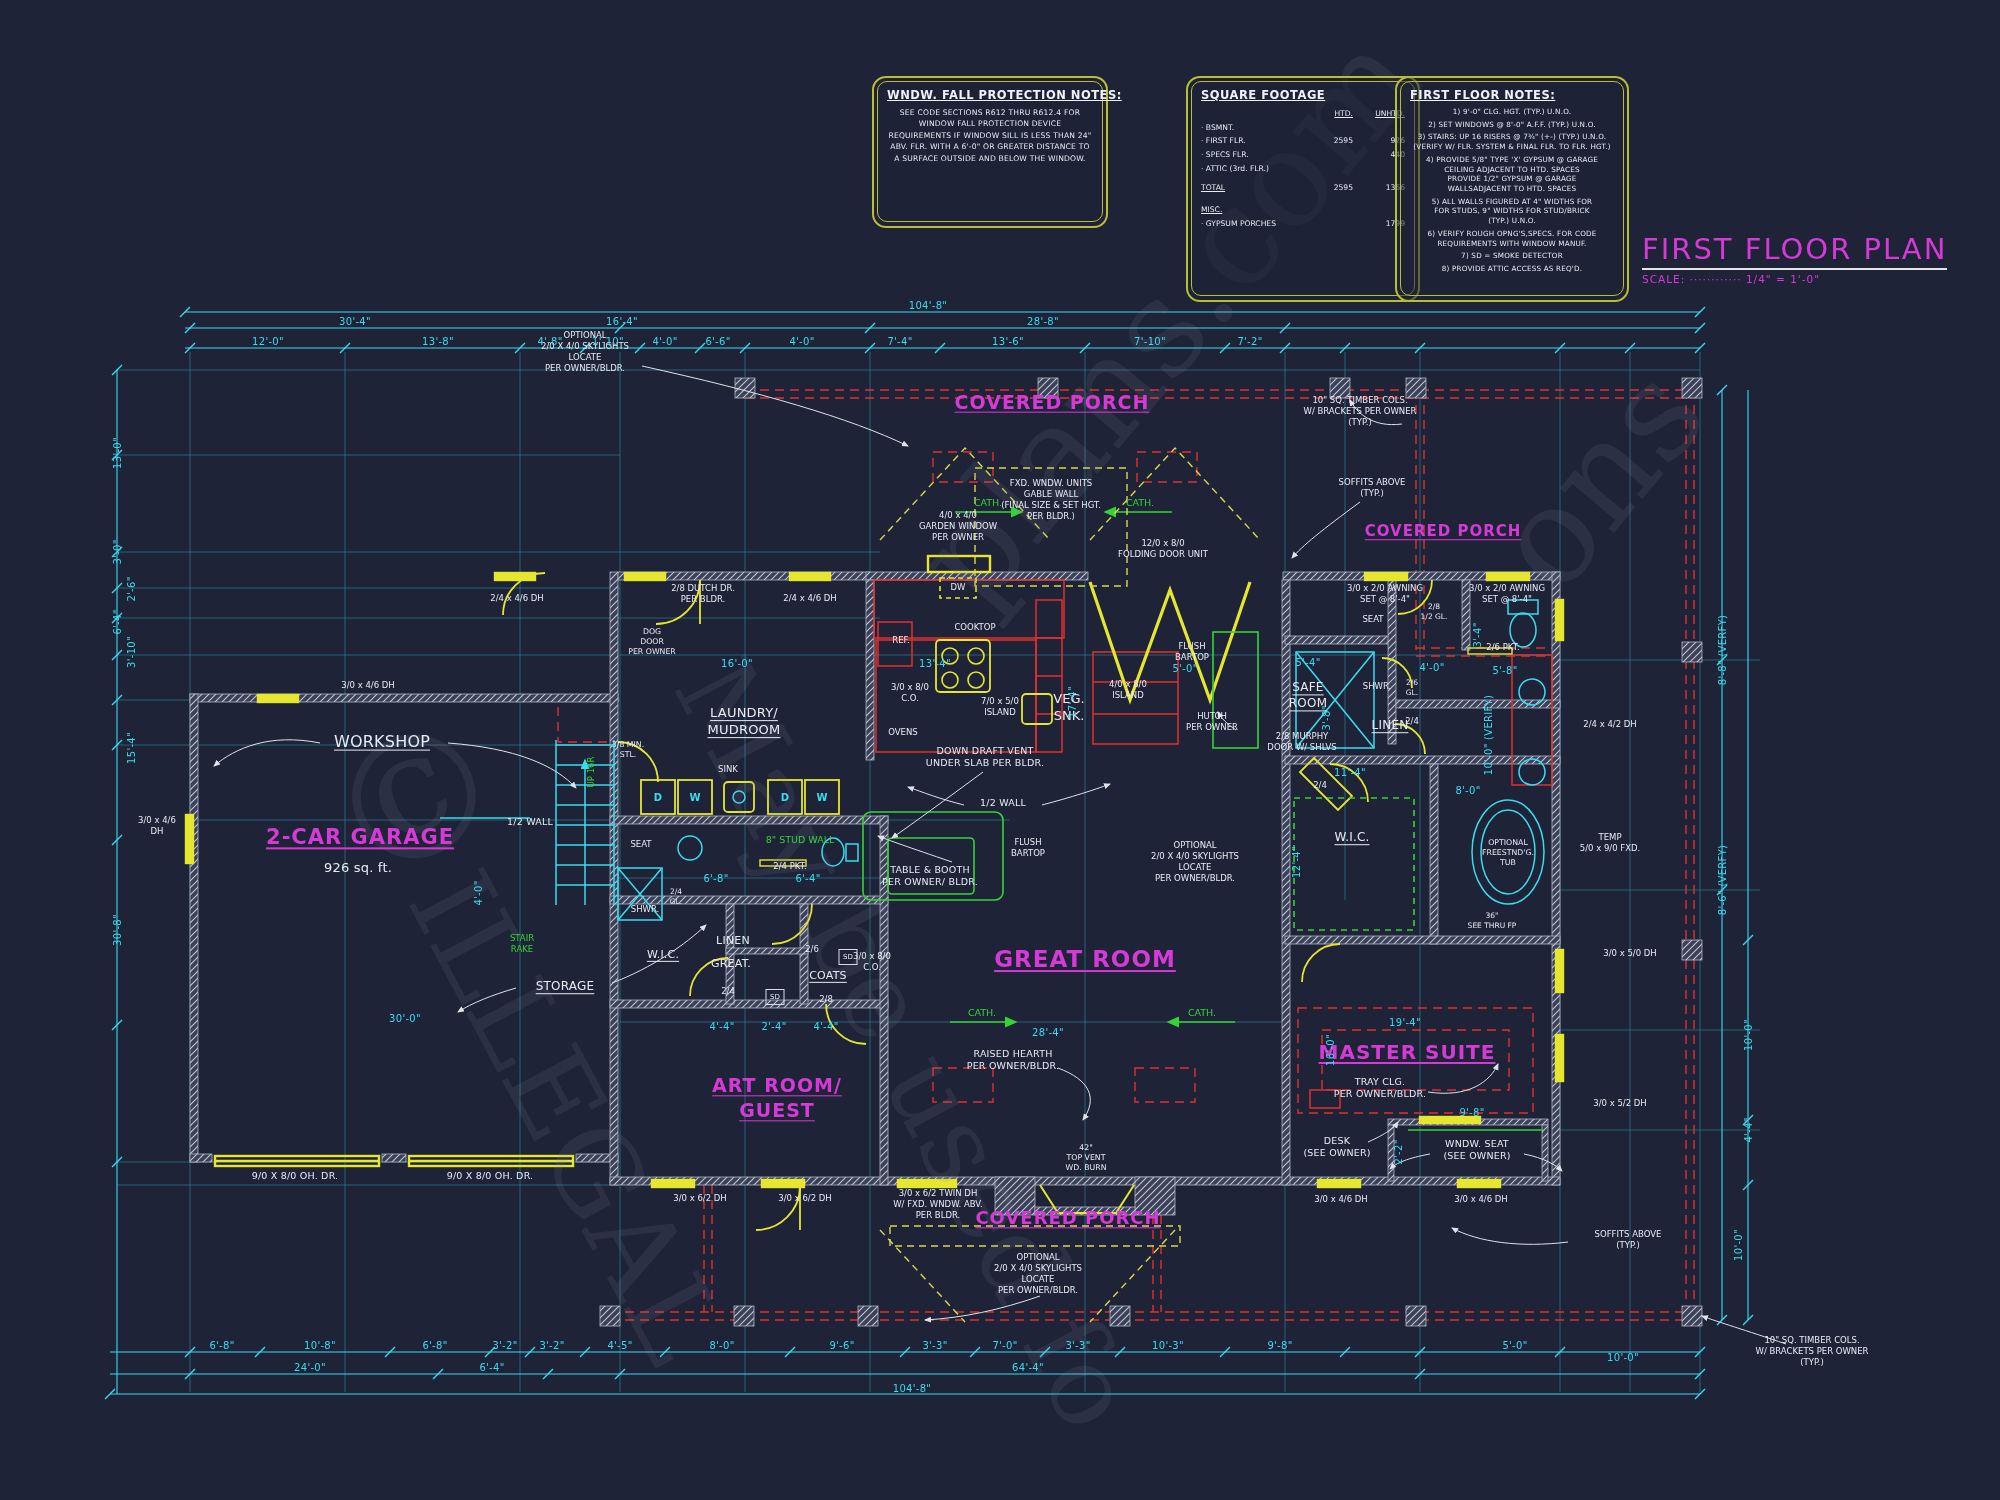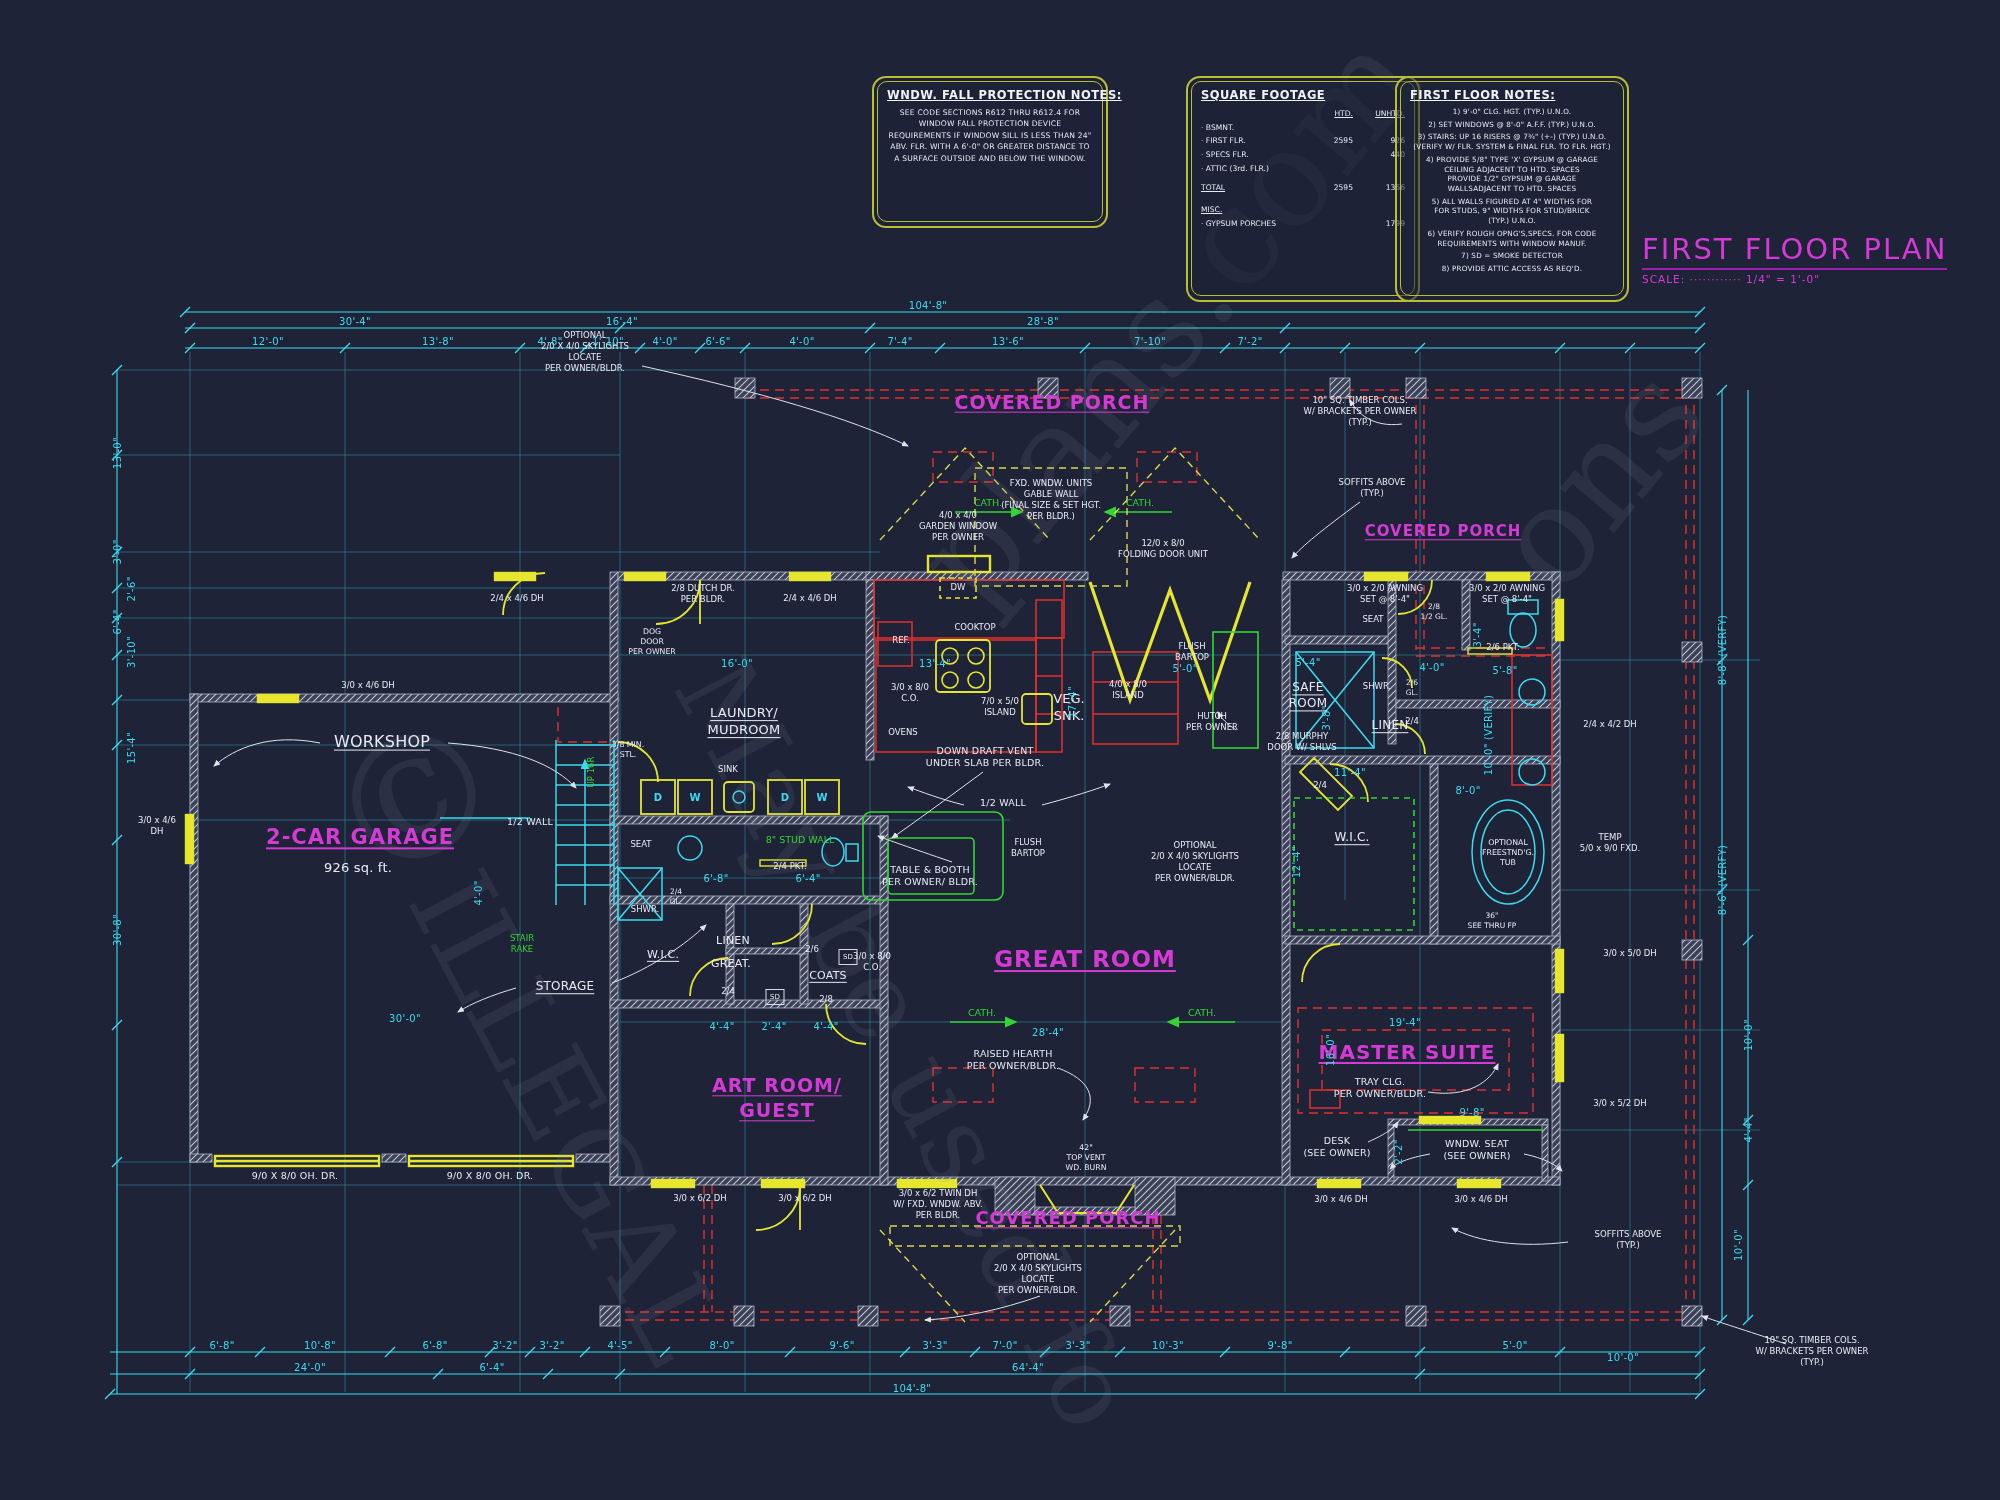--- a/index.html
+++ b/index.html
@@ -17,21 +17,21 @@
   .m{color:#d63ad6;font-weight:bold;letter-spacing:1px;}
   .ul{text-decoration:underline;text-underline-offset:3px;}
   .box{position:absolute;z-index:4;border:2px solid #b9be35;border-radius:14px;padding:3px;background:rgba(30,35,55,.55);}
   .box .in{border:1.5px solid #b9be35;border-radius:10px;padding:6px 9px;height:calc(100% - 15px);color:#e8ebf4;}
   .box h3{margin:0 0 5px 0;font-size:11.5px;color:#eef1f8;letter-spacing:.5px;text-decoration:underline;font-weight:bold;white-space:nowrap;}
   .box .bd{font-size:7.6px;line-height:1.5;letter-spacing:.2px;text-align:center;}
   .sfrow{display:grid;grid-template-columns:1fr 48px 52px;font-size:7.6px;line-height:1.8;}
   .sfrow .r{text-align:right;}
   .sfhead{text-decoration:underline;}
   .tl{position:absolute;z-index:4;color:#d63ad6;}
-  .tl .t1{font-size:29px;letter-spacing:2px;border-bottom:2px solid #a21caf;padding-bottom:2px;white-space:nowrap;}
+  .tl .t1{font-size:29px;letter-spacing:2px;border-bottom:2px solid #e5e5e5;padding-bottom:2px;white-space:nowrap;}
   .tl .t2{font-size:10.5px;margin-top:3px;letter-spacing:1px;white-space:nowrap;}
   .note-line{white-space:pre-line;margin-bottom:3px;}
   .sdbox{position:absolute;z-index:3;width:17px;height:14px;border:1px solid #d8dce6;color:#e8ebf4;
          font-size:7px;display:flex;align-items:center;justify-content:center;transform:translate(-50%,-50%);}
   .wd{position:absolute;z-index:3;color:#3adcef;font-size:10px;font-weight:bold;transform:translate(-50%,-50%);}
 </style>
 </head>
 <body>
 
 <div id="page">

